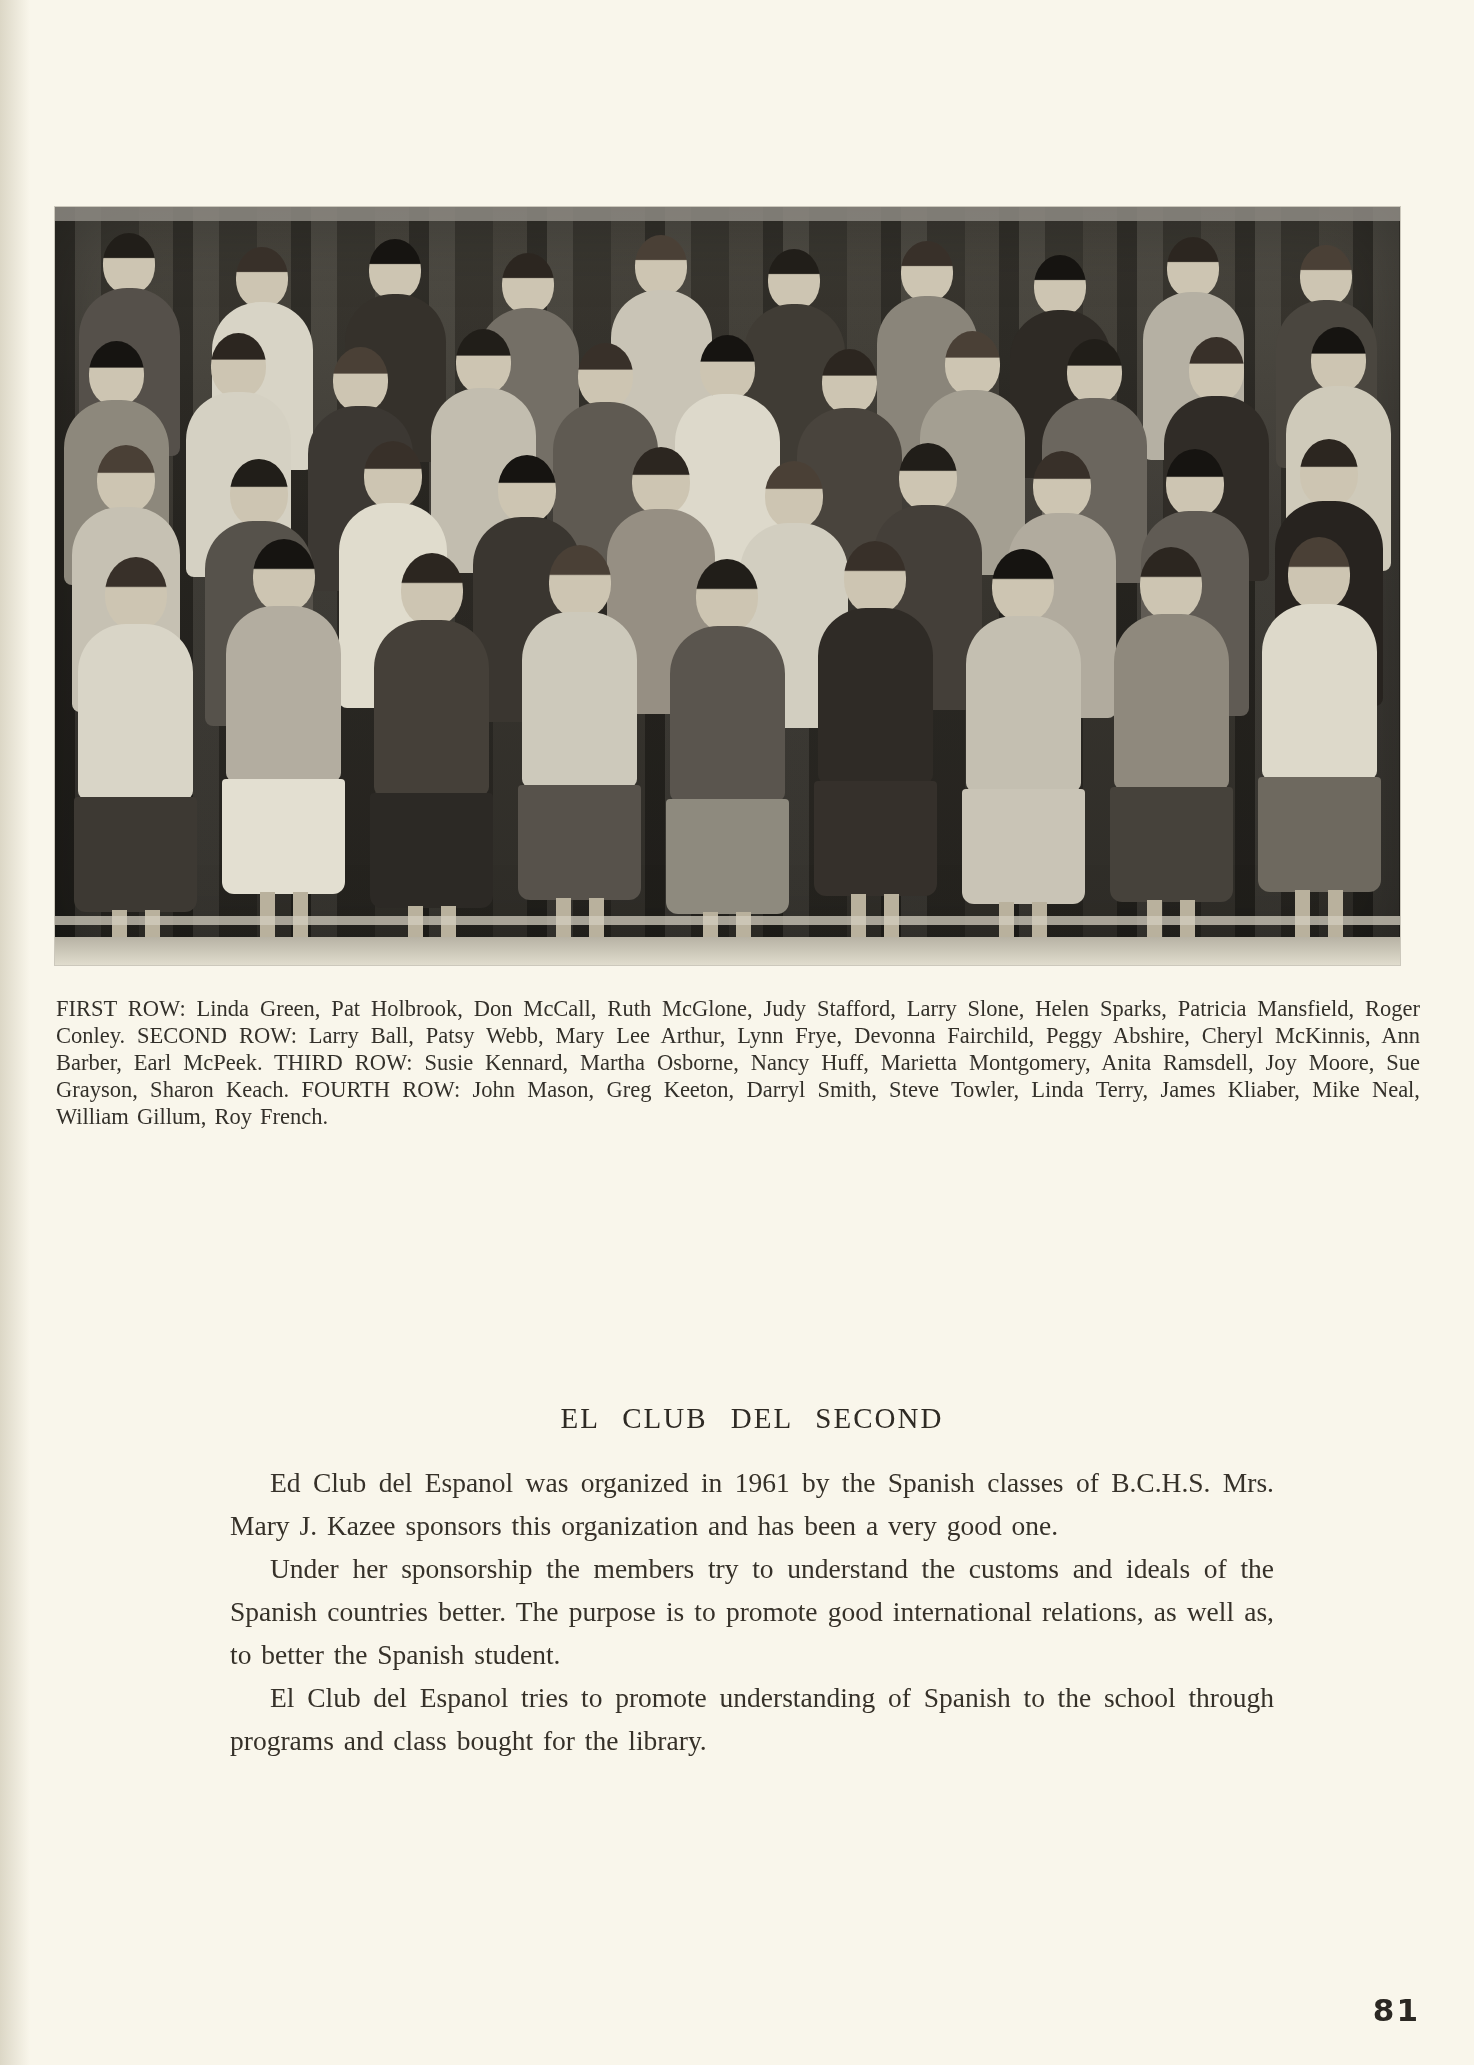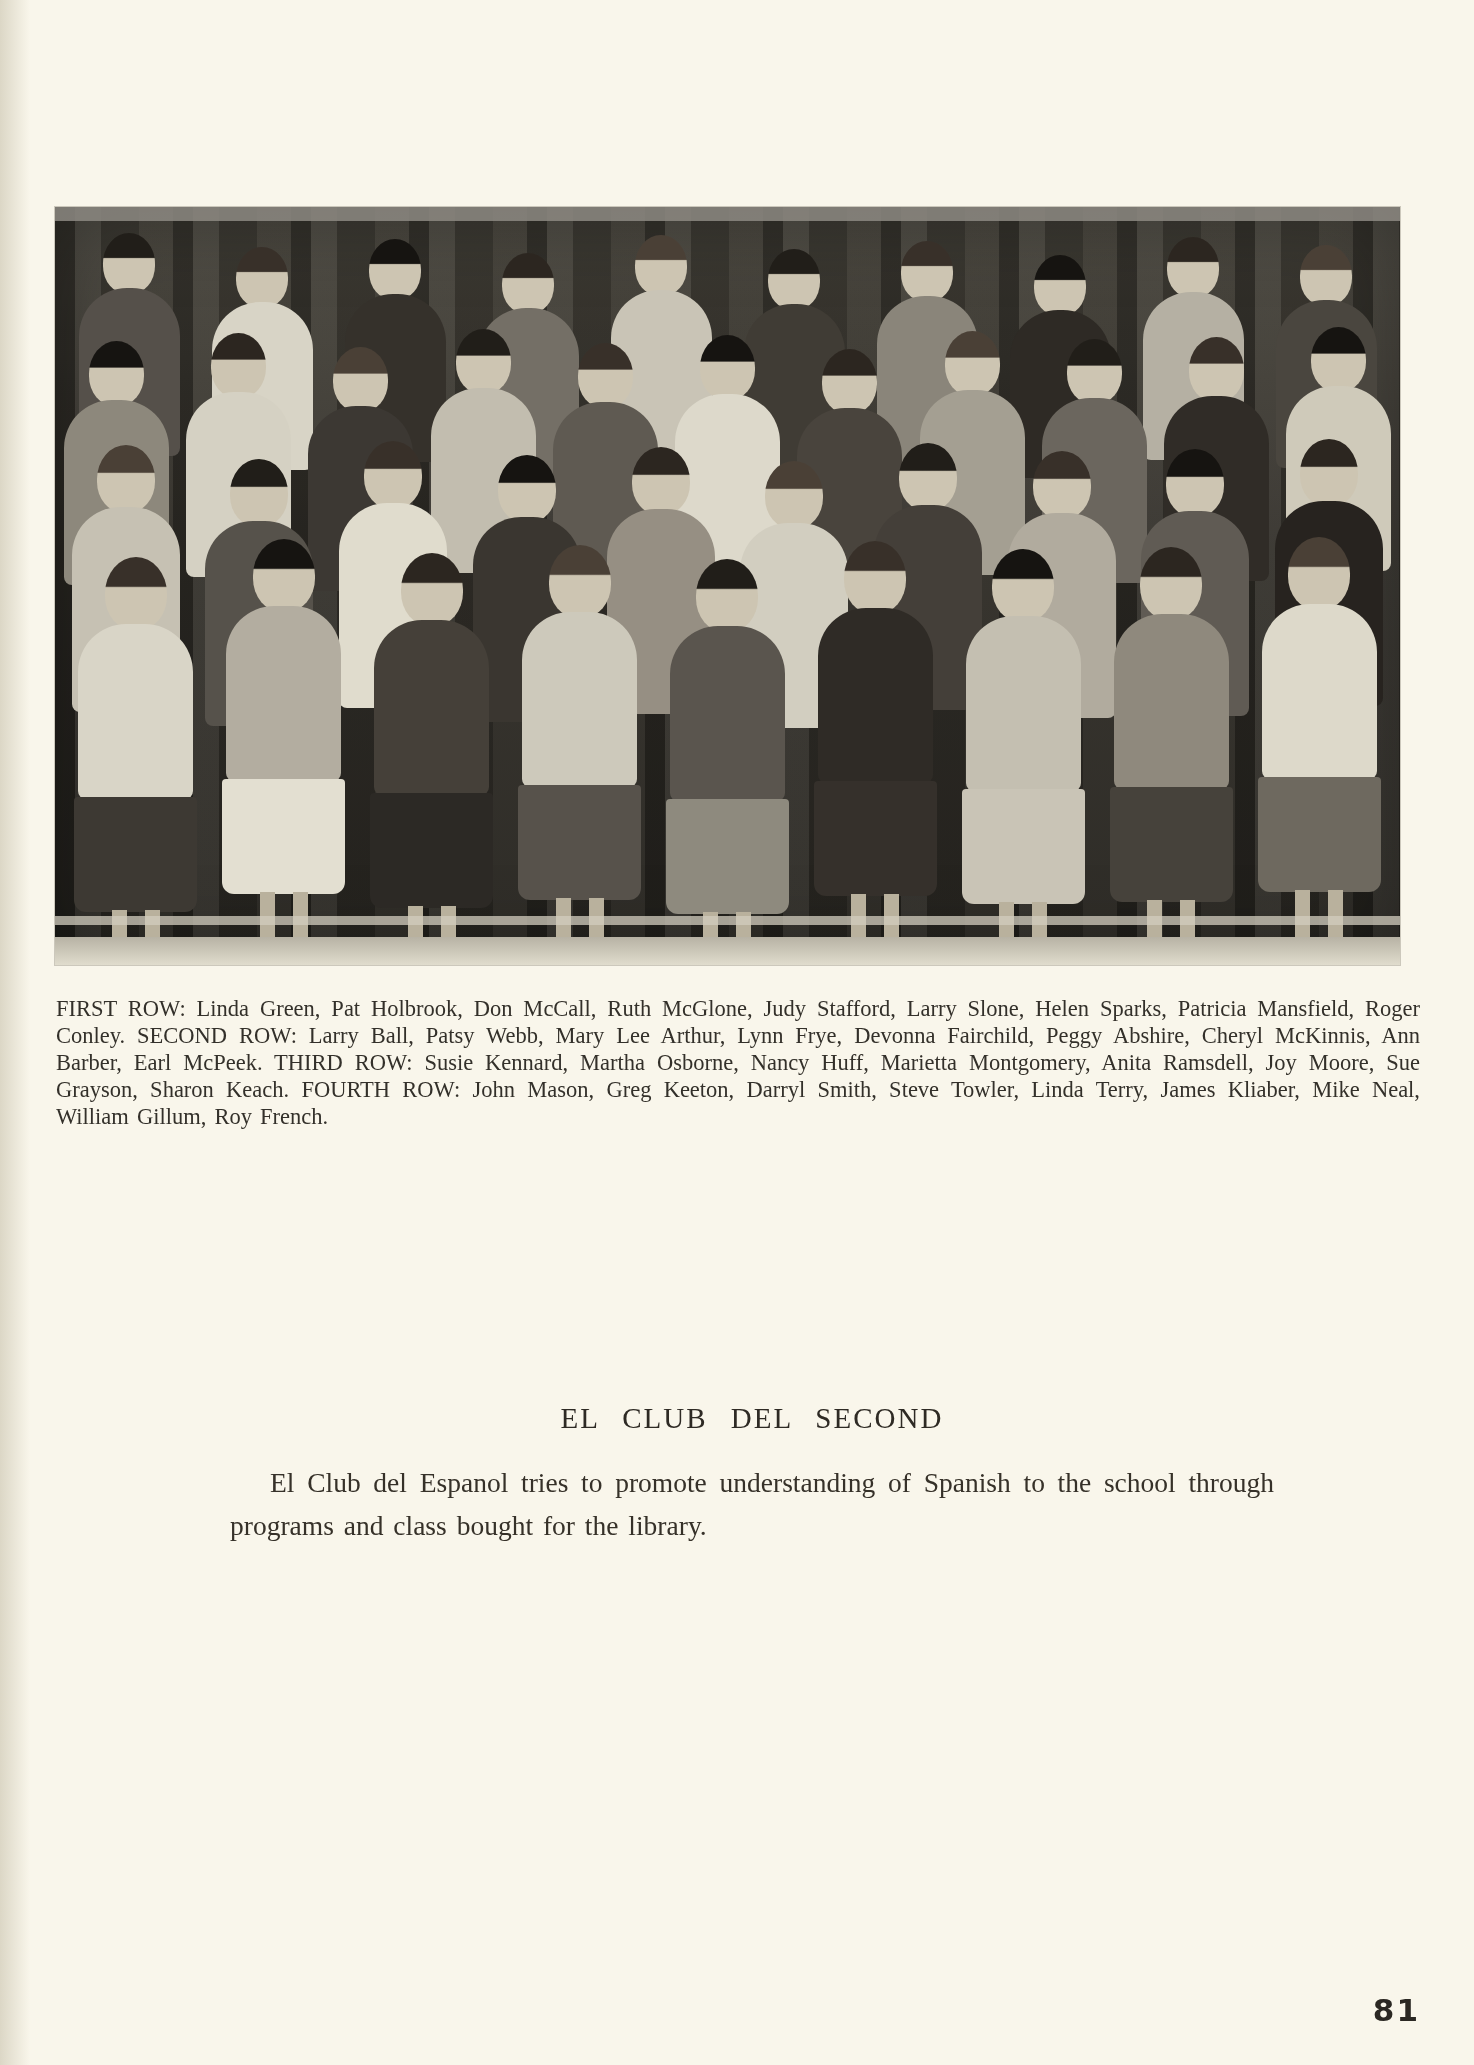--- a/index.html
+++ b/index.html
@@ -318,18 +318,20 @@
             <div class="leg"></div>
           </div>
         </div>
       </div>
     </div>
 
   <div class="caption">FIRST ROW: Linda Green, Pat Holbrook, Don McCall, Ruth McGlone, Judy Stafford, Larry Slone, Helen Sparks, Patricia Mansfield, Roger Conley. SECOND ROW: Larry Ball, Patsy Webb, Mary Lee Arthur, Lynn Frye, Devonna Fairchild, Peggy Abshire, Cheryl McKinnis, Ann Barber, Earl McPeek. THIRD ROW: Susie Kennard, Martha Osborne, Nancy Huff, Marietta Montgomery, Anita Ramsdell, Joy Moore, Sue Grayson, Sharon Keach. FOURTH ROW: John Mason, Greg Keeton, Darryl Smith, Steve Towler, Linda Terry, James Kliaber, Mike Neal, William Gillum, Roy French.</div>
 
   <div class="article">
     <h2 class="article-heading">EL CLUB DEL SECOND</h2>
+    <p>Ed Club del Espanol was organized in 1961 by the Spanish classes of B.C.H.S. Mrs. Mary J. Kazee sponsors this organization and has been a very good one.</p>
+    <p>Under her sponsorship the members try to understand the customs and ideals of the Spanish countries better. The purpose is to promote good international relations, as well as, to better the Spanish student.</p>
     <p>El Club del Espanol tries to promote understanding of Spanish to the school through programs and class bought for the library.</p>
   </div>
 
   <div class="page-number">81</div>
 
 </div>
 
 </body></html>

